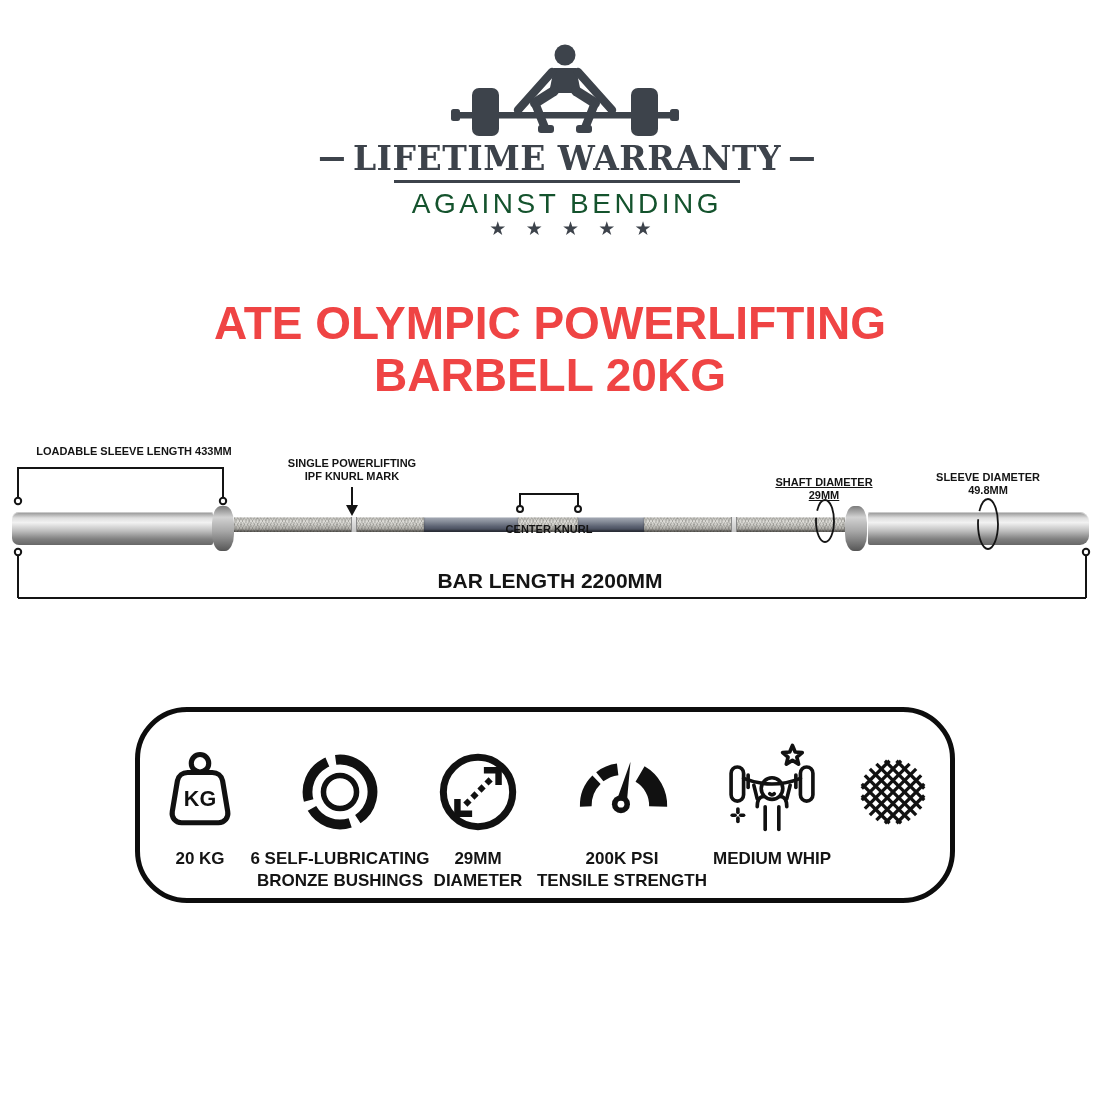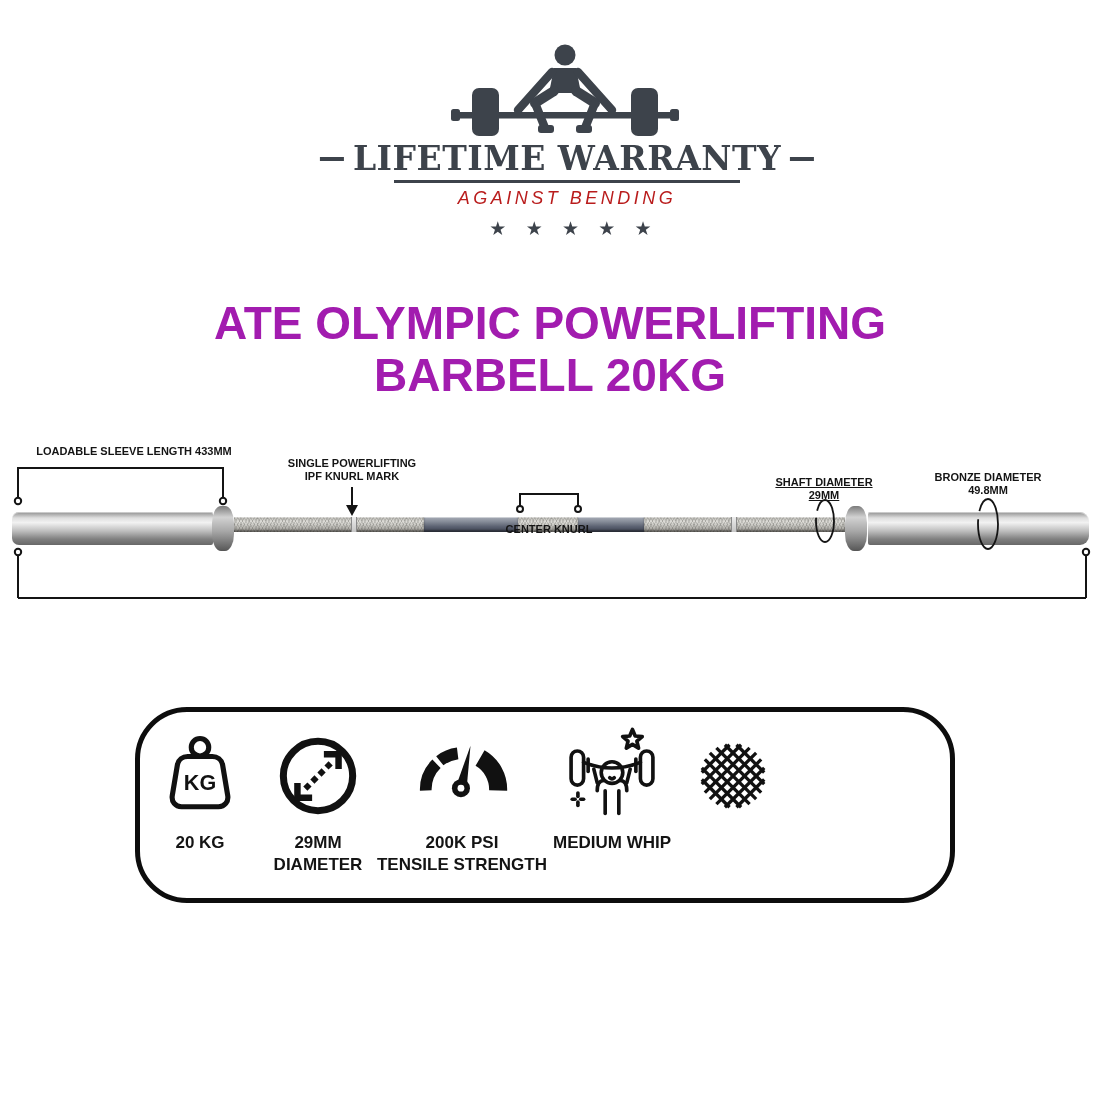--- a/index.html
+++ b/index.html
@@ -9,27 +9,27 @@
   
   .lifter-svg{position:absolute;left:450px;top:44px;width:230px;height:100px;}
   .warranty-row{position:absolute;left:567px;top:139px;transform:translateX(-50%);
      display:flex;align-items:center;white-space:nowrap;}
   .warranty-title{font-family:"DejaVu Serif",serif;font-weight:bold;font-size:33px;
      letter-spacing:.5px;color:#3d434b;margin:0 9px;}
   .logo-stub{width:24px;height:4px;background:#3d434b;}
   .logo-rule{position:absolute;left:567px;top:180px;transform:translateX(-50%);
      width:346px;height:2.5px;background:#3d434b;}
   .warranty-sub{position:absolute;left:567px;top:188px;transform:translateX(-50%);
-     font-size:18px;letter-spacing:3.5px;color:#b91c1c;white-space:nowrap;font-style:italic;}
+     font-size:28px;letter-spacing:3.5px;color:#14532d;white-space:nowrap;}
   .stars{position:absolute;left:574px;top:217px;transform:translateX(-50%);
      font-size:19px;letter-spacing:7px;color:#3d434b;white-space:nowrap;}
 
   
   .product-title{position:absolute;left:0;right:0;top:297px;margin:0;text-align:center;
-     font-size:46px;font-weight:bold;line-height:1.14;color:#a21caf;letter-spacing:0;}
+     font-size:46px;font-weight:bold;line-height:1.14;color:#ef4444;letter-spacing:0;}
 
   
   .anno{position:absolute;font-size:11px;font-weight:bold;line-height:1.22;color:#141414;
      text-align:center;white-space:pre-line;}
   .anno.left{text-align:center;}
   .barlen-label{position:absolute;left:0;right:0;top:569px;text-align:center;
      font-size:21px;font-weight:bold;color:#141414;}
 
   .sleeve{position:absolute;top:512px;height:33px;
      background:linear-gradient(180deg,#8f8f8f 0%,#dedede 18%,#f2f2f2 32%,#bdbdbd 58%,#808080 82%,#686868 100%);
@@ -49,21 +49,21 @@
   .seg.smooth{background:linear-gradient(180deg,#a7acb6,#8archive 30%,#5a6070 65%,#3f4452);
      background:linear-gradient(180deg,#a7acb6,#878d99 30%,#5a6070 65%,#3f4452);}
   .kmark{position:absolute;top:517px;width:4px;height:15px;
      background:linear-gradient(180deg,#ececec,#c5c5c5);
      border-left:1px solid #8a8a8a;border-right:1px solid #8a8a8a;}
   .dim-svg{position:absolute;left:0;top:430px;width:1100px;height:190px;z-index:5;}
 
   
   .feature-box{position:absolute;left:135px;top:707px;width:820px;height:196px;
      border:5px solid #0d0d0d;border-radius:52px;background:#fff;box-sizing:border-box;
-     display:flex;align-items:flex-start;padding-top:12px;}
+     display:flex;align-items:flex-start;padding-top:28px;}
   .feature{display:flex;flex-direction:column;align-items:center;flex:0 0 auto;}
   .f-icon{height:104px;display:flex;align-items:center;justify-content:center;}
   .f-label{font-size:17px;font-weight:bold;line-height:1.3;text-align:center;
      white-space:pre;color:#141414;margin-top:4px;}
   .w1{width:120px}.w2{width:160px}.w3{width:116px}.w4{width:172px}.w5{width:128px}.w6{width:114px}
 </style>
 </head>
 <body>
 
 <div class="page">
@@ -136,36 +136,47 @@
       <line x1="18" y1="598" x2="1086" y2="598"></line>
     </g>
   </svg>
 
   <div class="anno left" style="left:24px;top:445px;width:220px;">LOADABLE SLEEVE LENGTH 433MM</div>
   <div class="anno" style="left:272px;top:457px;width:160px;">SINGLE POWERLIFTING
 IPF KNURL MARK</div>
   <div class="anno" style="left:489px;top:479px;width:120px;margin-top:44px;">CENTER KNURL</div>
   <div class="anno" style="left:764px;top:476px;width:120px;text-decoration:underline;">SHAFT DIAMETER
 29MM</div>
-  <div class="anno" style="left:923px;top:471px;width:130px;">BRONZE DIAMETER
+  <div class="anno" style="left:923px;top:471px;width:130px;">SLEEVE DIAMETER
 49.8MM</div>
+  <div class="barlen-label">BAR LENGTH 2200MM</div>
 
   <div class="feature-box">
 
     <div class="feature w1">
       <div class="f-icon">
         <svg width="78" height="84" viewBox="0 0 76 80">
           <circle cx="38" cy="12" r="8.5" fill="none" stroke="#111" stroke-width="5"></circle>
           <path d="M26 21 H50 C55 21 59 24 60 29 L65 59 C66 65 62 70 56 70 H20 C14 70 10 65 11 59 L16 29 C17 24 21 21 26 21 Z" fill="#fff" stroke="#111" stroke-width="5" stroke-linejoin="round"></path>
           <text x="38" y="54" text-anchor="middle" font-family="Liberation Sans, sans-serif" font-size="21" font-weight="bold" fill="#111">KG</text>
         </svg>
       </div>
       <div class="f-label">20 KG</div>
     </div>
 
+    <div class="feature w2">
+      <div class="f-icon">
+        <svg width="98" height="98" viewBox="0 0 80 80">
+          <circle cx="40" cy="40" r="13.5" fill="none" stroke="#111" stroke-width="4.5"></circle>
+          <circle cx="40" cy="40" r="26.5" fill="none" stroke="#111" stroke-width="8" stroke-dasharray="40 7 36 7 38 7" transform="rotate(-30 40 40)"></circle>
+        </svg>
+      </div>
+      <div class="f-label">6 SELF-LUBRICATING
+BRONZE BUSHINGS</div>
+    </div>
 
     <div class="feature w3">
       <div class="f-icon">
         <svg width="94" height="94" viewBox="0 0 80 80">
           <circle cx="40" cy="40" r="29.5" fill="none" stroke="#111" stroke-width="6"></circle>
           <path d="M45 21.5 L57.5 21.5 L57.5 34" fill="none" stroke="#111" stroke-width="5.5"></path>
           <path d="M35 58.5 L22.5 58.5 L22.5 46" fill="none" stroke="#111" stroke-width="5.5"></path>
           <rect x="28.5" y="46.5" width="5" height="5" fill="#111" transform="rotate(45 31 49)"></rect>
           <rect x="34.5" y="40.5" width="5" height="5" fill="#111" transform="rotate(45 37 43)"></rect>
           <rect x="40.5" y="34.5" width="5" height="5" fill="#111" transform="rotate(45 43 37)"></rect>

